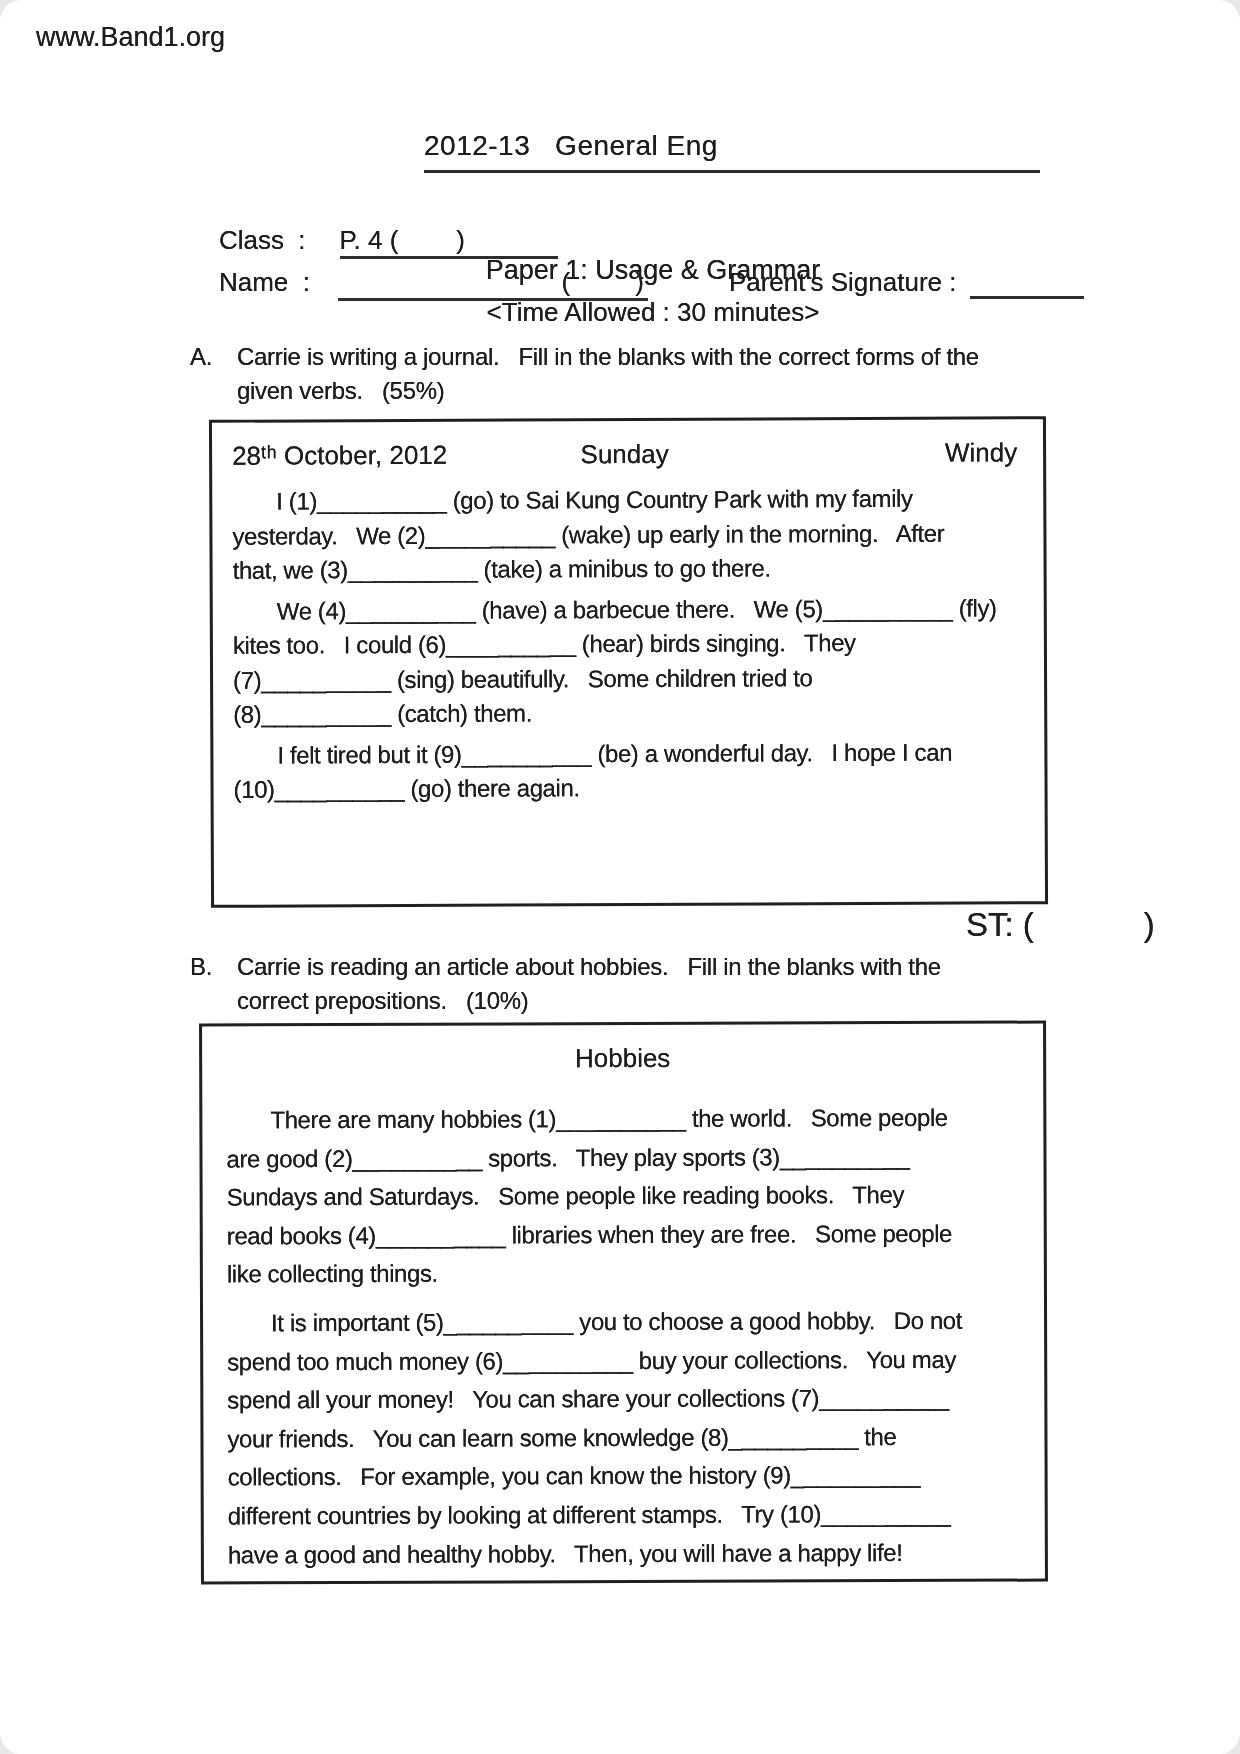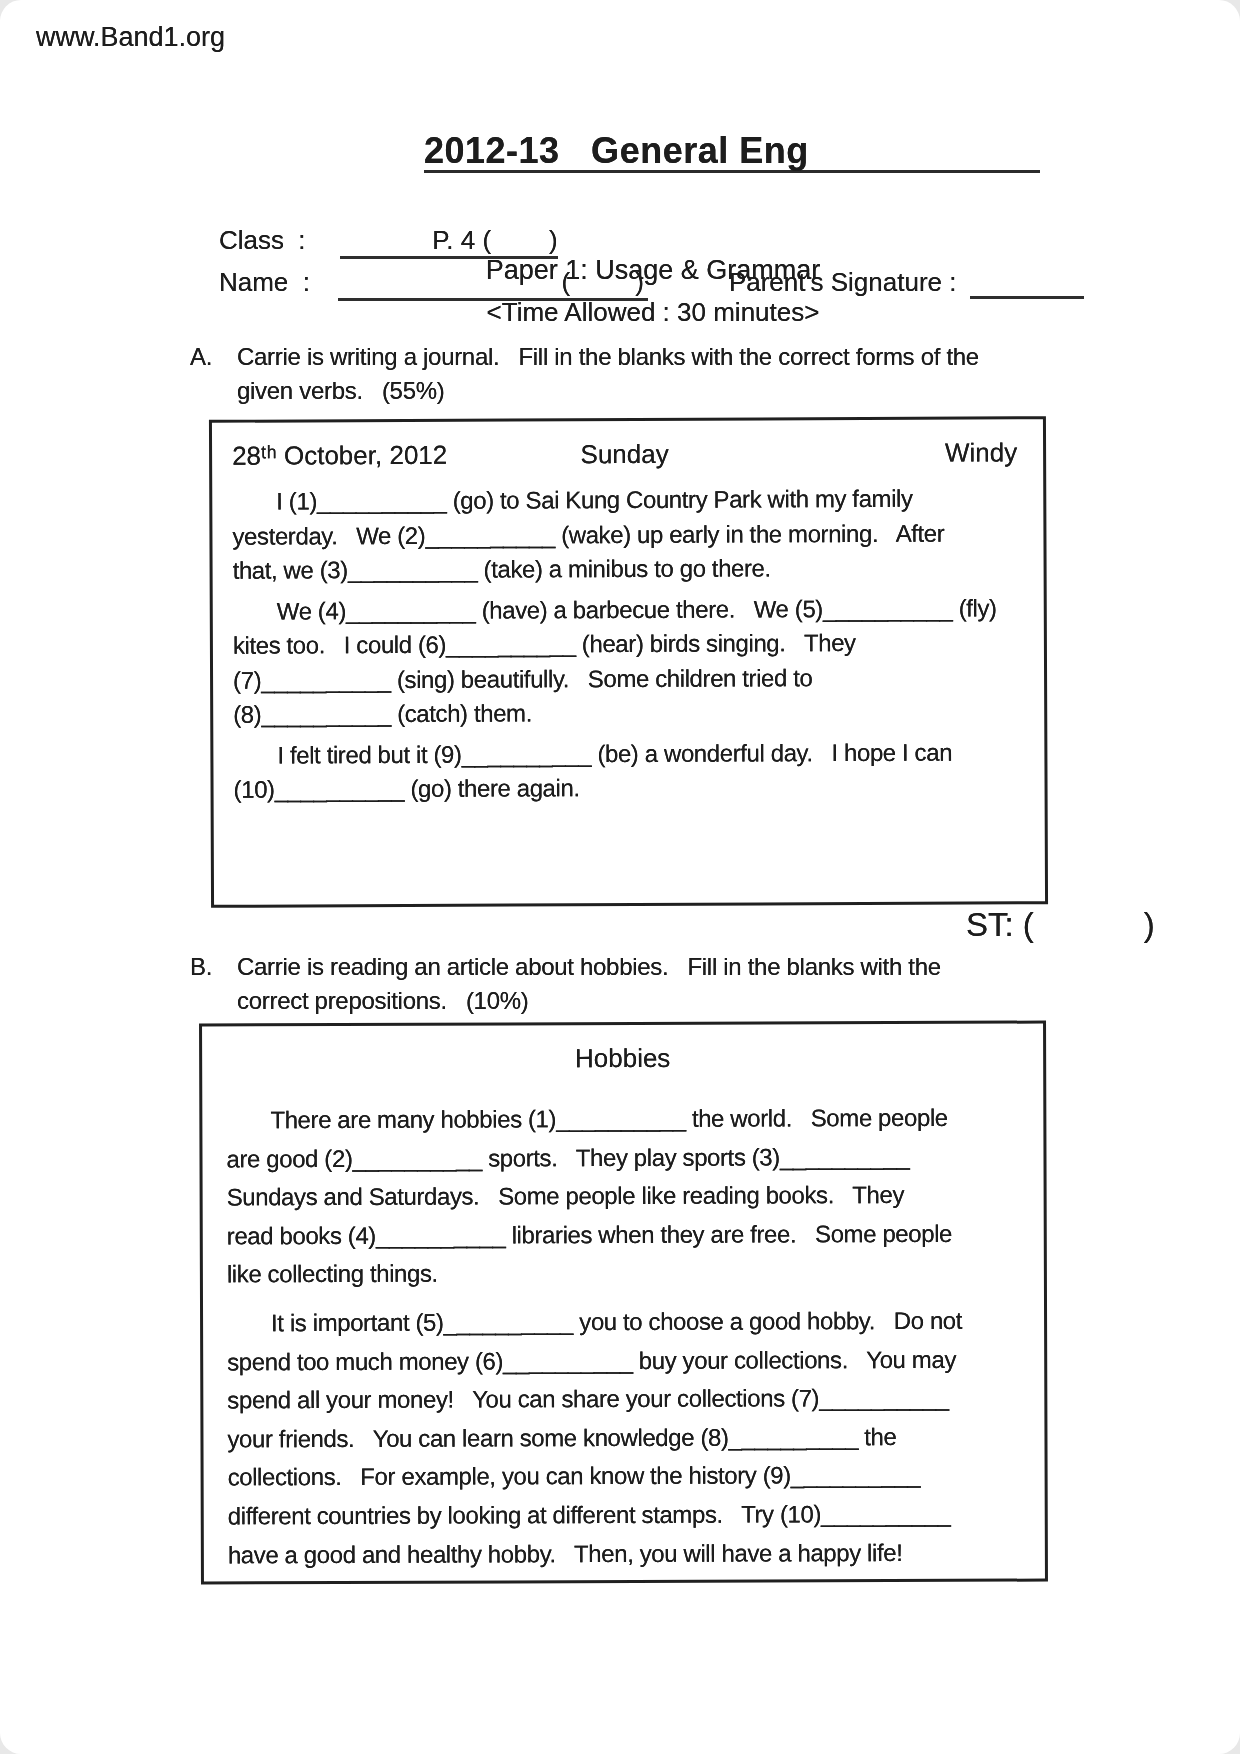--- a/index.html
+++ b/index.html
@@ -10,24 +10,24 @@
     background:#ffffff;
     font-family:"Liberation Sans","DejaVu Sans",sans-serif;
     color:#1d1d1d;
     overflow:hidden;
     text-shadow:0 0 0.5px currentColor; 
     border-radius:21px;
   }
   .abs { position:absolute; }
   .watermark { left:36px; top:22px; font-size:27px; }
   .title-wrap { left:424px; top:130px; width:616px; height:40px; border-bottom:3px solid #2b2b2b; }
-  .title-text { font-size:36px; white-space:pre; letter-spacing:0.5px;font-weight:bold; }
+  .title-text { font-size:28px; white-space:pre; letter-spacing:0.5px; }
   .hdr { font-size:26px; white-space:pre; }
   .blank { display:inline-block; border-bottom:3px solid #2e2e2e; white-space:pre; }
-  .class-blank { width:218px; text-align:right; margin-left:34px; }
+  .class-blank { width:218px; text-align:left; margin-left:34px; }
   .name-blank  { width:306px; text-align:right; margin-left:28px; padding-right:4px; }
   .empty-blank { width:104px; margin-left:14px; vertical-align:-8px; height:2px; }
   .ps-blank { width:114px; }
   .center-line { left:17px; width:1240px; text-align:center;margin-left:16px; }
   .paper-title { top:255px; font-size:27px; }
   .time-allowed { top:297px; font-size:26px; }
   .section { display:flex; font-size:24px; letter-spacing:-0.3px; line-height:34px; }
   .section .sec-label { width:47px; flex:none; }
   .section-a { left:190px; top:340px; width:920px; }
   .section-b { left:190px; top:950px; width:920px; }

